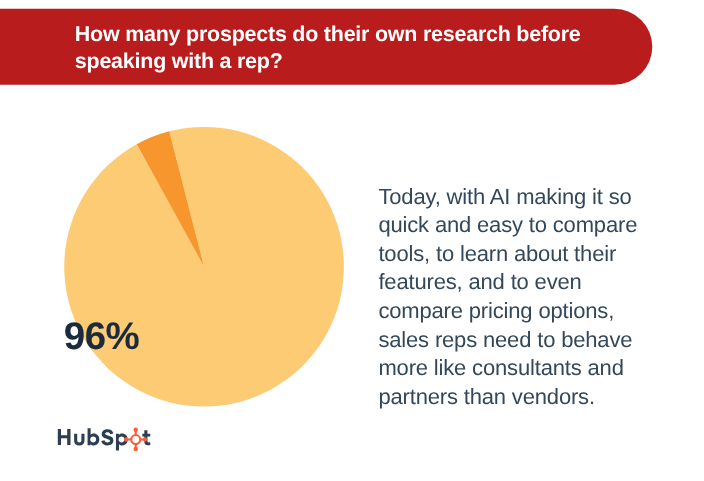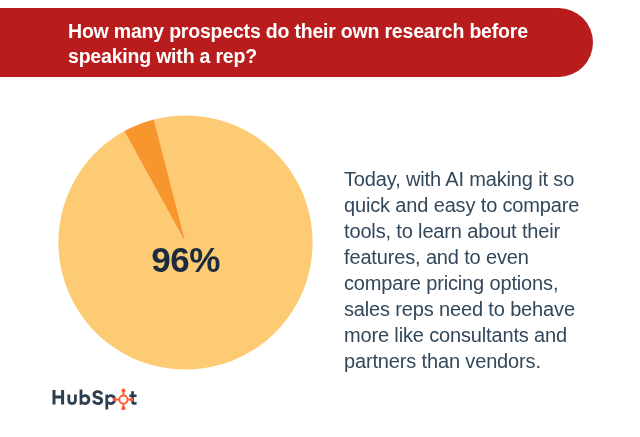--- a/index.html
+++ b/index.html
@@ -52,21 +52,21 @@
     width: 255px;
     height: 255px;
   }
   #pie-center-label {
     position: absolute;
     left: 0;
     top: 0;
     width: 255px;
     height: 255px;
     display: flex;
-    flex-direction: column;
+    flex-direction: row;
     align-items: center;
     justify-content: flex-start;
     padding-top: 125px;
     box-sizing: border-box;
     pointer-events: none;
   }
   #pie-pct {
     color: #1B2A3D;
     font-size: 35px;
     font-weight: bold;

